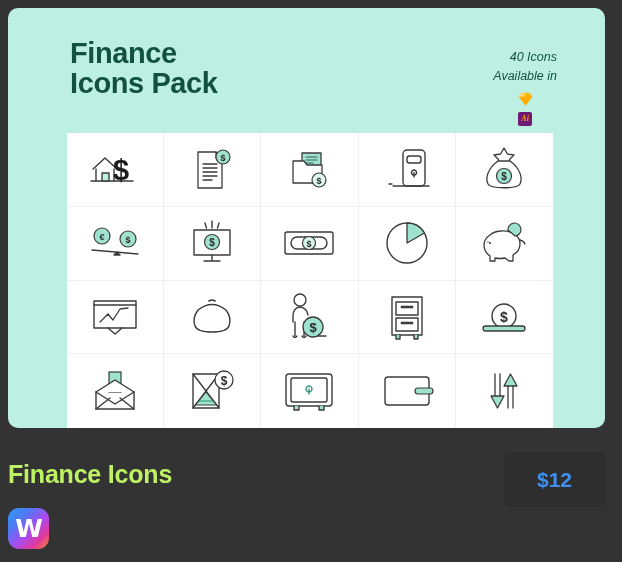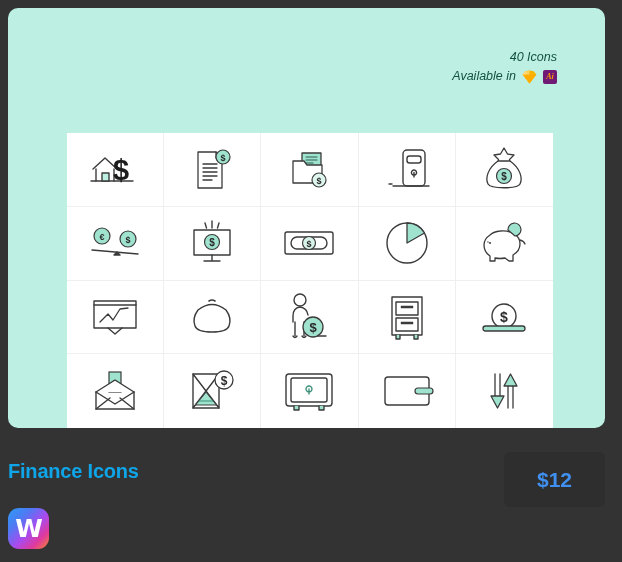--- a/index.html
+++ b/index.html
@@ -34,21 +34,21 @@
     position: absolute;
     right: 48px; top: 40px;
     text-align: right;
     color: #13513f;
     font-size: 12.5px;
     line-height: 19px;
     font-weight: 500;
     font-style: italic;
   }
   .meta-line { display: block; }
-  .meta-avail { display: flex; align-items: center; gap: 6px; }
+  .meta-avail { display: flex; align-items: center; gap: 6px; flex-direction: column; }
 
   .sketch-icon { display: inline-block; width: 15px; height: 14px; position: relative; }
   .ai-icon {
     display: inline-block; width: 14px; height: 14px;
     background: #701a75; border-radius: 2px;
     color: #ff9a00; font-size: 8px; font-weight: bold;
     text-align: center; line-height: 14px;
     font-family: "Liberation Serif", serif;
   }
 
@@ -68,21 +68,21 @@
     border-bottom: 1px solid #eef0ef;
   }
   .icon-cell:nth-child(5n) { border-right: none; }
   .icon-cell:nth-child(n+16) { border-bottom: none; }
   .icon-cell svg { display: block; }
 
   
   .info-bar { position: absolute; left: 0; top: 440px; width: 622px; height: 122px; }
   .item-title {
     position: absolute; left: 8px; top: 20px;
-    color: #0ea5e9; font-size: 20px; font-weight: bold;
+    color: #bef264; font-size: 25px; font-weight: bold;
     letter-spacing: -0.2px;
   }
   .price-button {
     position: absolute; right: 17px; top: 12px;
     width: 101px; height: 55px;
     background: #2e2e2e; border-radius: 6px;
     display: flex; align-items: center; justify-content: center;
     color: #3f90f0; font-size: 21px; font-weight: bold;
     cursor: pointer;
     text-align: right;
@@ -105,20 +105,22 @@
   .author-text { color: #9a9a9a; font-size: 17px; }
   .author-text b { color: #cfcfcf; }
 </style>
 </head>
 <body>
 
 <div id="root">
 
   <div class="preview-card">
 
+    <div class="pack-title">Finance
+Icons Pack</div>
 
     <div class="pack-meta">
       <span class="meta-line">40 Icons</span>
       <span class="meta-avail">
         <span>Available in</span>
         <span class="sketch-icon">
           <svg width="15" height="14" viewBox="0 0 15 14">
             <path d="M3.2 1.2 L7.5 0.6 L11.8 1.2 L14.4 4.6 L7.5 13.4 L0.6 4.6 Z" fill="#f7b500"></path>
             <path d="M3.2 1.2 L7.5 0.6 L7.5 13.4 L0.6 4.6 Z" fill="#fdd25c"></path>
             <path d="M0.6 4.6 L14.4 4.6 L7.5 13.4 Z" fill="#fdad00"></path>

